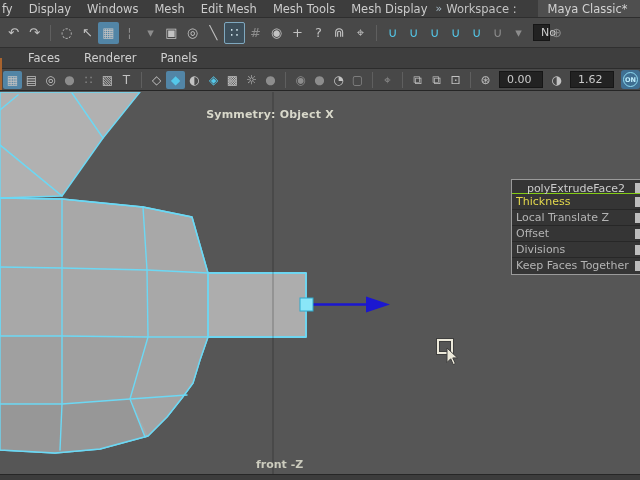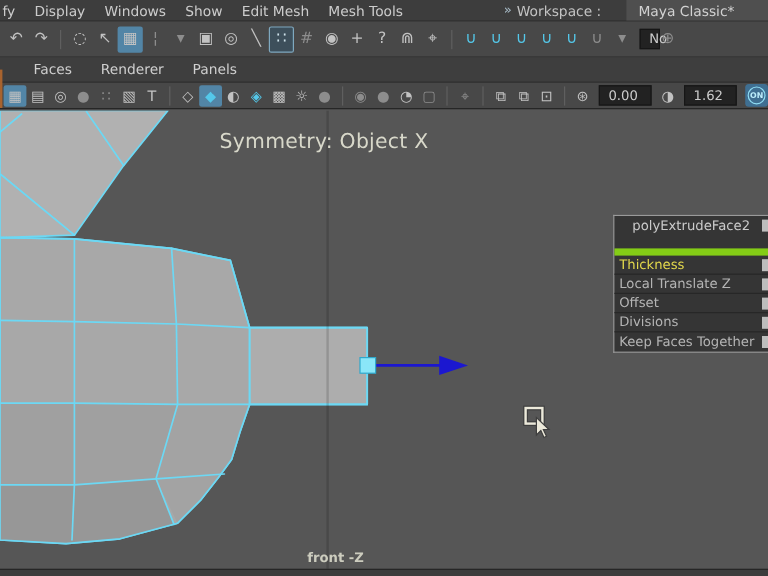--- a/index.html
+++ b/index.html
@@ -61,61 +61,62 @@
   .onbtn .oncirc{
     width:15px;height:15px;border-radius:50%;border:1.5px solid #8fdcf2;
     color:#bdeefc;font-size:6.5px;font-weight:bold;display:flex;align-items:center;justify-content:center;
   }
   
   .viewport{position:absolute;left:0;top:92px;width:640px;height:388px;background:#565656;overflow:hidden;}
   .viewport svg{position:absolute;left:0;top:0;}
   .axisline{position:absolute;left:272px;top:0;width:2px;height:382px;background:rgba(0,0,0,0.15);}
   .hud-sym{
     position:absolute;left:150px;top:16px;width:240px;text-align:center;
-    color:#d8d8ca;font-size:17px;font-weight:normal;letter-spacing:.2px;
+    color:#d8d8ca;font-size:11px;font-weight:bold;letter-spacing:.2px;
   }
   .hud-cam{
     position:absolute;left:256px;top:366px;color:#ccccbe;font-size:11px;font-weight:bold;
   }
   .vp-bottom{position:absolute;left:0;bottom:0;width:640px;height:6px;background:#3c3c3c;border-top:1px solid #262626;}
   .orange-sliver{position:absolute;left:0;top:58px;width:2px;height:32px;background:#a8632e;}
   .wire{stroke:var(--wire);stroke-width:1.4;fill:none;stroke-linejoin:round;stroke-linecap:round;}
   .face{stroke:var(--wire);stroke-width:1.4;stroke-linejoin:round;}
   
   .ive{
     position:absolute;right:0;top:87px;width:129px;
     background:#353535;border:1px solid #9a9a9a;border-right:none;
     font-size:11px;
   }
   .ive-header{
-    height:33px;line-height:17px;text-align:center;color:#cbcbcb;
-    border-bottom:6px solid #84cc16;position:relative;
+    height:14px;line-height:17px;text-align:center;color:#cbcbcb;
+    border-bottom:1px solid #84cc16;position:relative;
   }
   .ive-row{
     height:16px;line-height:16px;color:#b4b4b4;padding-left:4px;
     border-bottom:1px solid #272727;display:flex;align-items:center;
   }
   .ive-row:last-child{border-bottom:none;}
   .ive-row .lbl{flex:1;overflow:hidden;white-space:nowrap;}
   .ive-row.active .lbl{color:var(--yellow);}
   .sliver{width:5px;height:10px;background:#bdbdbd;flex:0 0 auto;}
   .ive-header .sliver{position:absolute;right:0;top:3px;}
 </style>
 </head>
 <body>
 
 <div class="screen">
 
   <div class="menubar">
     <span class="mi">fy</span>
     <span class="mi">Display</span>
     <span class="mi">Windows</span>
-    <span class="mi">Show</span>
+    <span class="mi">Mesh</span>
     <span class="mi">Edit Mesh</span>
     <span class="mi">Mesh Tools</span>
+    <span class="mi">Mesh Display</span>
     <span class="spring"></span>
     <span class="chev">»</span>
     <span class="wslabel">Workspace :</span>
     <span class="wsdrop">Maya Classic*</span>
   </div>
 
   <div class="toolbar2">
     <span style="display:inline-flex;align-items:center;">
 
     <span class="ic">

